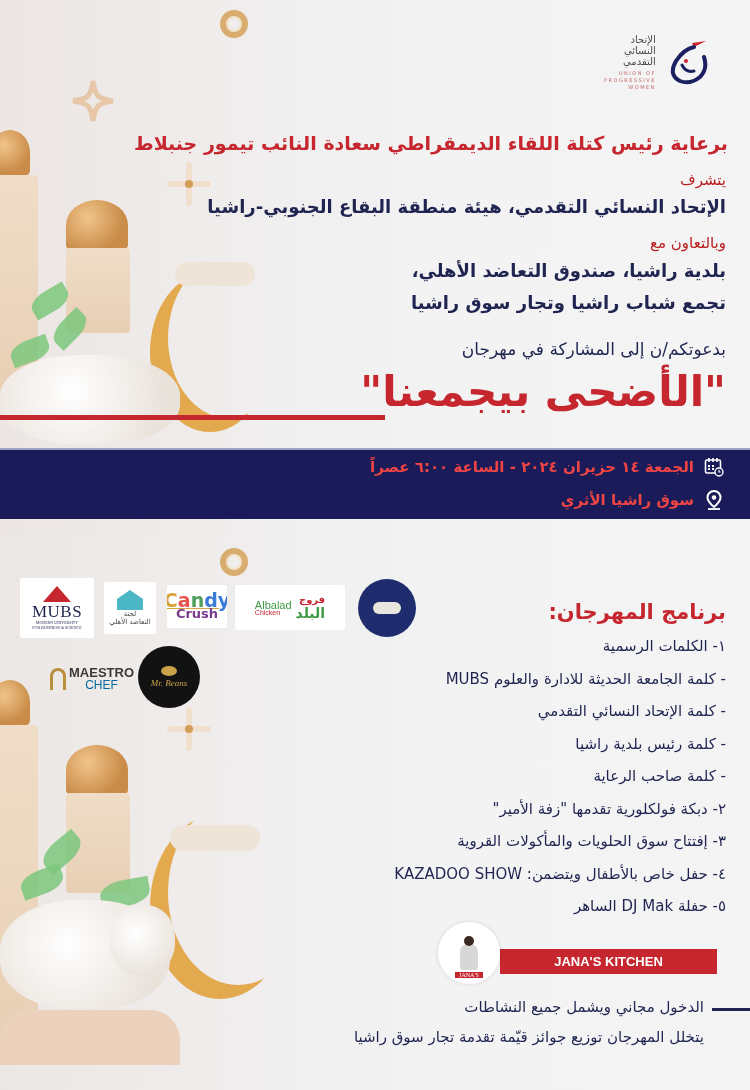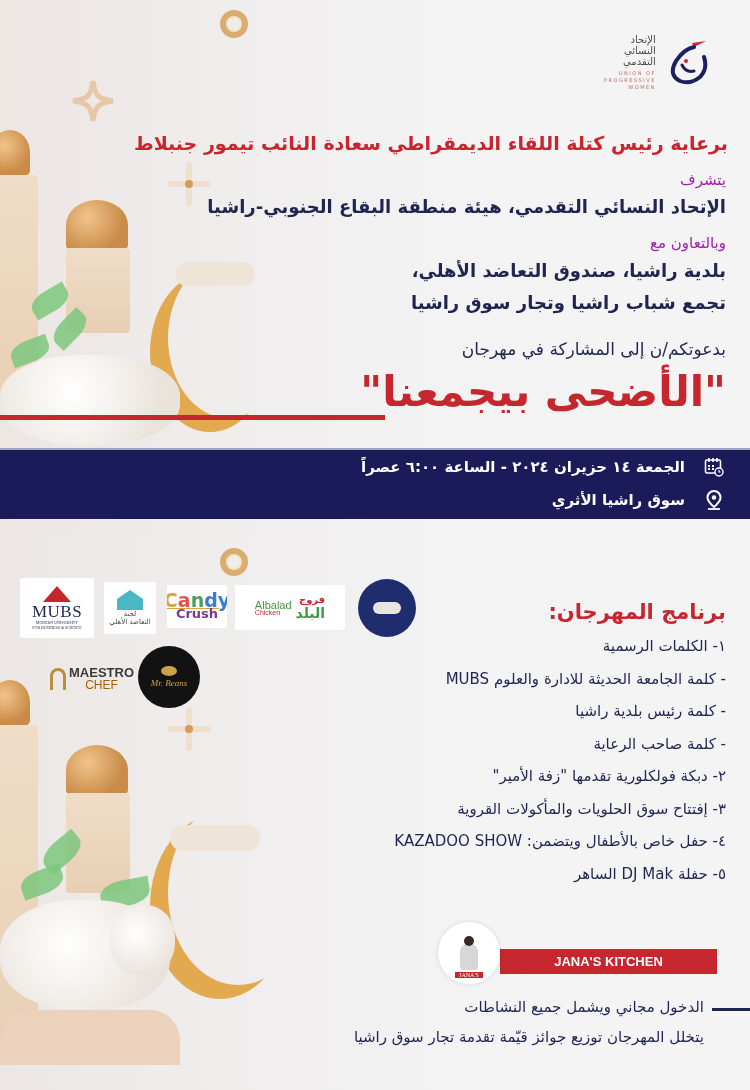--- a/index.html
+++ b/index.html
@@ -33,28 +33,28 @@
 
     
     .logo-wrap { position:absolute; right:36px; top:32px; width:110px; height:60px; display:flex; align-items:center; gap:8px; }
     .logo-text { text-align:right; font-size:10px; line-height:11px; color:#4a4a4a; }
     .logo-text .en { font-size:5px; letter-spacing:1.5px; color:#c36a6a; line-height:7px; margin-top:3px; }
     .logo-mark { width:48px; height:50px; }
 
     
     .rtl { direction: rtl; text-align: right; }
     .t-sponsor { position:absolute; right:22px; top:132px; font-size:19px; font-weight:bold; color:#c6262e; white-space:nowrap; }
-    .t-label { position:absolute; right:24px; font-size:15px; color:#a21caf; white-space:nowrap; }
+    .t-label { position:absolute; right:24px; font-size:15px; color:#b91c1c; white-space:nowrap; }
     .t-bold { position:absolute; right:24px; font-size:18px; font-weight:bold; color:#1f2550; white-space:nowrap; }
     .t-invite { position:absolute; right:24px; top:339px; font-size:17px; color:#1f2550; white-space:nowrap; }
     .t-festival { position:absolute; right:24px; top:367px; font-size:42px; font-weight:bold; color:#c6262e; white-space:nowrap; letter-spacing:1px; }
     .red-line { position:absolute; left:0; top:415px; width:385px; height:5px; background:#c6262e; }
 
     .navy-band { position:absolute; left:0; top:448px; width:750px; height:71px; background:#1b1b5a; border-top:2px solid #9ea3c6; }
-    .band-row { position:absolute; right:26px; display:flex; flex-direction:row-reverse; align-items:center; gap:19px; color:#ffffff; font-size:15px; font-weight:bold; white-space:nowrap; }
+    .band-row { position:absolute; right:26px; display:flex; flex-direction:row-reverse; align-items:center; gap:10px; color:#ef4444; font-size:15px; font-weight:bold; white-space:nowrap; }
     .band-row.r1 { top:7px; }
     .band-row.r2 { top:40px; }
     .band-icon { width:20px; height:20px; display:inline-flex; align-items:center; justify-content:center; }
 
     
     .sponsor-logo { position:absolute; background:#fff; border-radius:2px; display:flex; align-items:center; justify-content:center; overflow:hidden; font-family:"Liberation Serif", serif; }
     .sp-mubs { left:20px; top:578px; width:74px; height:60px; flex-direction:column; }
     .sp-mubs .tri { width:0; height:0; border-left:14px solid transparent; border-right:14px solid transparent; border-bottom:16px solid #c6262e; margin-bottom:2px; }
     .sp-mubs .name { font-size:17px; color:#1f2550; letter-spacing:0.5px; line-height:16px; }
     .sp-mubs .sub { font-size:4px; color:#1f2550; line-height:5px; text-align:center; }
@@ -72,21 +72,21 @@
     .sp-albalad .en small { display:block; font-size:7px; color:#c6262e; margin-top:-2px; }
     .sp-albalad .ar { font-size:14px; font-weight:bold; color:#3f9a45; direction:rtl; font-family:"DejaVu Sans", sans-serif; }
     .sp-albalad .ar .red { color:#c6262e; font-size:10px; display:block; line-height:10px;}
     .sp-shabab { left:356px; top:577px; width:62px; height:62px; background:transparent; }
     .sp-shabab .circ { width:58px; height:58px; border-radius:50%; background:#1f2d6e; display:flex; align-items:center; justify-content:center; }
     .sp-shabab .hands { width:28px; height:12px; background:#e9e6df; border-radius:6px; }
     .sp-maestro { left:48px; top:650px; width:88px; height:58px; background:transparent; flex-direction:row; gap:3px; }
     .sp-maestro .arch { width:16px; height:22px; border:3px solid #b8903c; border-bottom:none; border-radius:10px 10px 0 0; }
     .sp-maestro .words { font-family:"Liberation Sans", sans-serif; line-height:12px;text-align:center; }
     .sp-maestro .w1 { font-size:13px; font-weight:bold; color:#3a3a3a; }
-    .sp-maestro .w2 { font-size:12px; color:#a16207; }
+    .sp-maestro .w2 { font-size:12px; color:#0369a1; }
     .sp-beans { left:138px; top:646px; width:62px; height:62px; border-radius:50%; background:#121212; flex-direction:column; }
     .sp-beans .bean { width:16px; height:10px; border-radius:50%; background:#c9a24a; margin-bottom:2px; }
     .sp-beans .txt { font-size:9px; font-style:italic; color:#c9a24a; font-family:"Liberation Serif", serif; }
 
     
     .prog-title { position:absolute; right:24px; top:600px; font-size:21px; font-weight:bold; color:#c6262e; white-space:nowrap; }
     .prog-list { position:absolute; right:24px; top:633px; list-style:none; }
     .prog-list li { direction:rtl; text-align:right; font-size:15px; color:#1f2550; height:32.5px; line-height:26px; white-space:nowrap; }
 
     
@@ -241,20 +241,21 @@
   </div>
   <div class="sponsor-logo sp-beans">
     <div class="bean"></div>
     <div class="txt">Mr. Beans</div>
   </div>
 
   <div class="prog-title rtl">برنامج المهرجان:</div>
   <ul class="prog-list">
     <li>١- الكلمات الرسمية</li>
     <li>- كلمة الجامعة الحديثة للادارة والعلوم MUBS</li>
+    <li>- كلمة الإتحاد النسائي التقدمي</li>
     <li>- كلمة رئيس بلدية راشيا</li>
     <li>- كلمة صاحب الرعاية</li>
     <li>٢- دبكة فولكلورية تقدمها "زفة الأمير"</li>
     <li>٣- إفتتاح سوق الحلويات والمأكولات القروية</li>
     <li>٤- حفل خاص بالأطفال ويتضمن: KAZADOO SHOW</li>
     <li>٥- حفلة DJ Mak الساهر</li>
   </ul>
 
   <div class="jana-bar">JANA'S KITCHEN</div>
   <div class="jana-circle">

